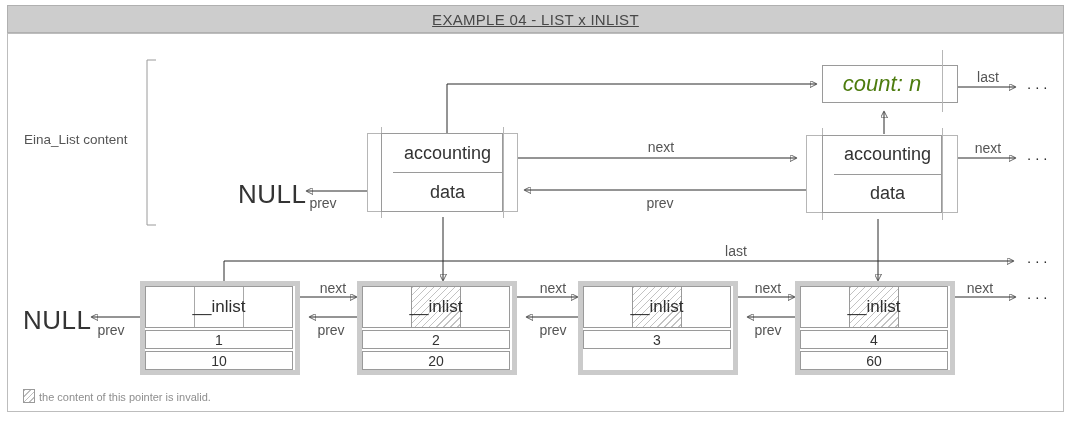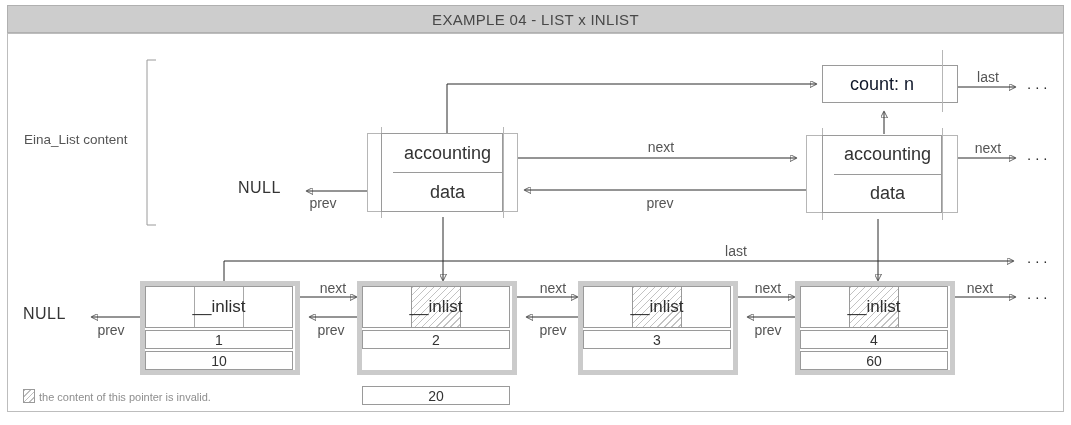--- a/index.html
+++ b/index.html
@@ -2,48 +2,48 @@
 <html><head>
 <meta charset="utf-8">
 <style>
   html,body{margin:0;padding:0;background:#fff;}
   body{width:1071px;height:425px;position:relative;font-family:"Liberation Sans",sans-serif;overflow:hidden;}
   .abs{position:absolute;}
 
   
   .titlebar{left:7px;top:5px;width:1057px;height:28px;background:#cdcdcd;border:1px solid #b0b0b0;
     box-sizing:border-box;display:flex;align-items:center;justify-content:center;
-    font-size:15px;color:#484848;letter-spacing:.3px;}
+    font-size:15px;color:#484848;letter-spacing:.3px;text-decoration:underline;}
   .frame{left:7px;top:33px;width:1057px;height:379px;border:1px solid #bdbdbd;box-sizing:border-box;background:#fff;}
 
   
   .souter{border:1px solid #b6b6b6;box-sizing:border-box;background:#fff;}
   .sinner{border:1px solid #9a9a9a;box-sizing:border-box;background:#fff;display:flex;flex-direction:column;padding-left:11px;}
   .srow{flex:1;display:flex;align-items:center;justify-content:center;font-size:18px;color:#333;}
   .srow.first{border-bottom:1px solid #9a9a9a;}
   .vext{width:1px;background:#b6b6b6;}
 
   .countbox{border:1px solid #9a9a9a;box-sizing:border-box;background:#fff;}
-  .countlabel{display:flex;align-items:center;justify-content:center;font-size:18px;color:#0f172a;}
+  .countlabel{display:flex;align-items:center;justify-content:center;font-size:22px;color:#4d7c0f;font-style:italic;}
 
   
   .ibox{top:281px;width:160px;height:94px;background:#fff;border:5px solid #cbcbcb;box-sizing:border-box;}
   .icell{position:absolute;left:0;top:0;width:148px;height:42px;border:1px solid #9a9a9a;box-sizing:border-box;}
   .mid{position:absolute;left:48px;top:0;width:50px;height:40px;box-sizing:border-box;
     border-left:1px solid #a8a8a8;border-right:1px solid #a8a8a8;}
   .hatched{background:repeating-linear-gradient(135deg,#c3c3c3 0px,#c3c3c3 1px,#ffffff 1px,#ffffff 5px);
     border-left:1px solid #9a9a9a;border-right:1px solid #9a9a9a;}
   .ilabel{position:absolute;left:0;top:0;width:146px;height:40px;display:flex;align-items:center;
     justify-content:center;font-size:17px;color:#2f2f2f;z-index:2;}
   .irow{position:absolute;left:0;width:148px;height:19px;border:1px solid #9a9a9a;box-sizing:border-box;
     display:flex;align-items:center;justify-content:center;font-size:14px;color:#333;background:#fff;}
 
   
   .plabel{font-size:14px;color:#555;text-align:center;}
-  .nulltext{font-size:16px;color:#343434;letter-spacing:.5px;}
+  .nulltext{font-size:26px;color:#343434;letter-spacing:.5px;}
   .structs-label{font-size:13.5px;color:#555;}
   .dots{font-size:15px;letter-spacing:4px;color:#2b2b2b;}
   .legend-swatch{left:23px;top:389px;width:10px;height:12px;border:1px solid #9a9a9a;box-sizing:content-box;
     background:repeating-linear-gradient(135deg,#bdbdbd 0px,#bdbdbd 1px,#ffffff 1px,#ffffff 4px);}
   .legend-text{left:39px;top:391px;font-size:11px;color:#8e8e8e;}
 
   svg.overlay{position:absolute;left:0;top:0;width:1071px;height:425px;pointer-events:none;}
   svg.overlay path,svg.overlay line{stroke:#2b2b2b;stroke-width:1;fill:none;}
   svg.overlay .bracket{stroke:#9a9a9a;}
 </style>
@@ -123,21 +123,21 @@
   <div class="irow" style="top:44px;">1</div>
   <div class="irow" style="top:65px;">10</div>
 </div>
 
 <div class="abs ibox" style="left:357px;">
   <div class="icell">
     <div class="mid hatched"></div>
     <div class="ilabel">__inlist</div>
   </div>
   <div class="irow" style="top:44px;">2</div>
-  <div class="irow" style="top:65px;margin-top:35px;">20</div>
+  <div class="irow" style="top:65px;">20</div>
 </div>
 
 <div class="abs ibox" style="left:578px;">
   <div class="icell">
     <div class="mid hatched"></div>
     <div class="ilabel">__inlist</div>
   </div>
   <div class="irow" style="top:44px;">3</div>
 </div>
 

